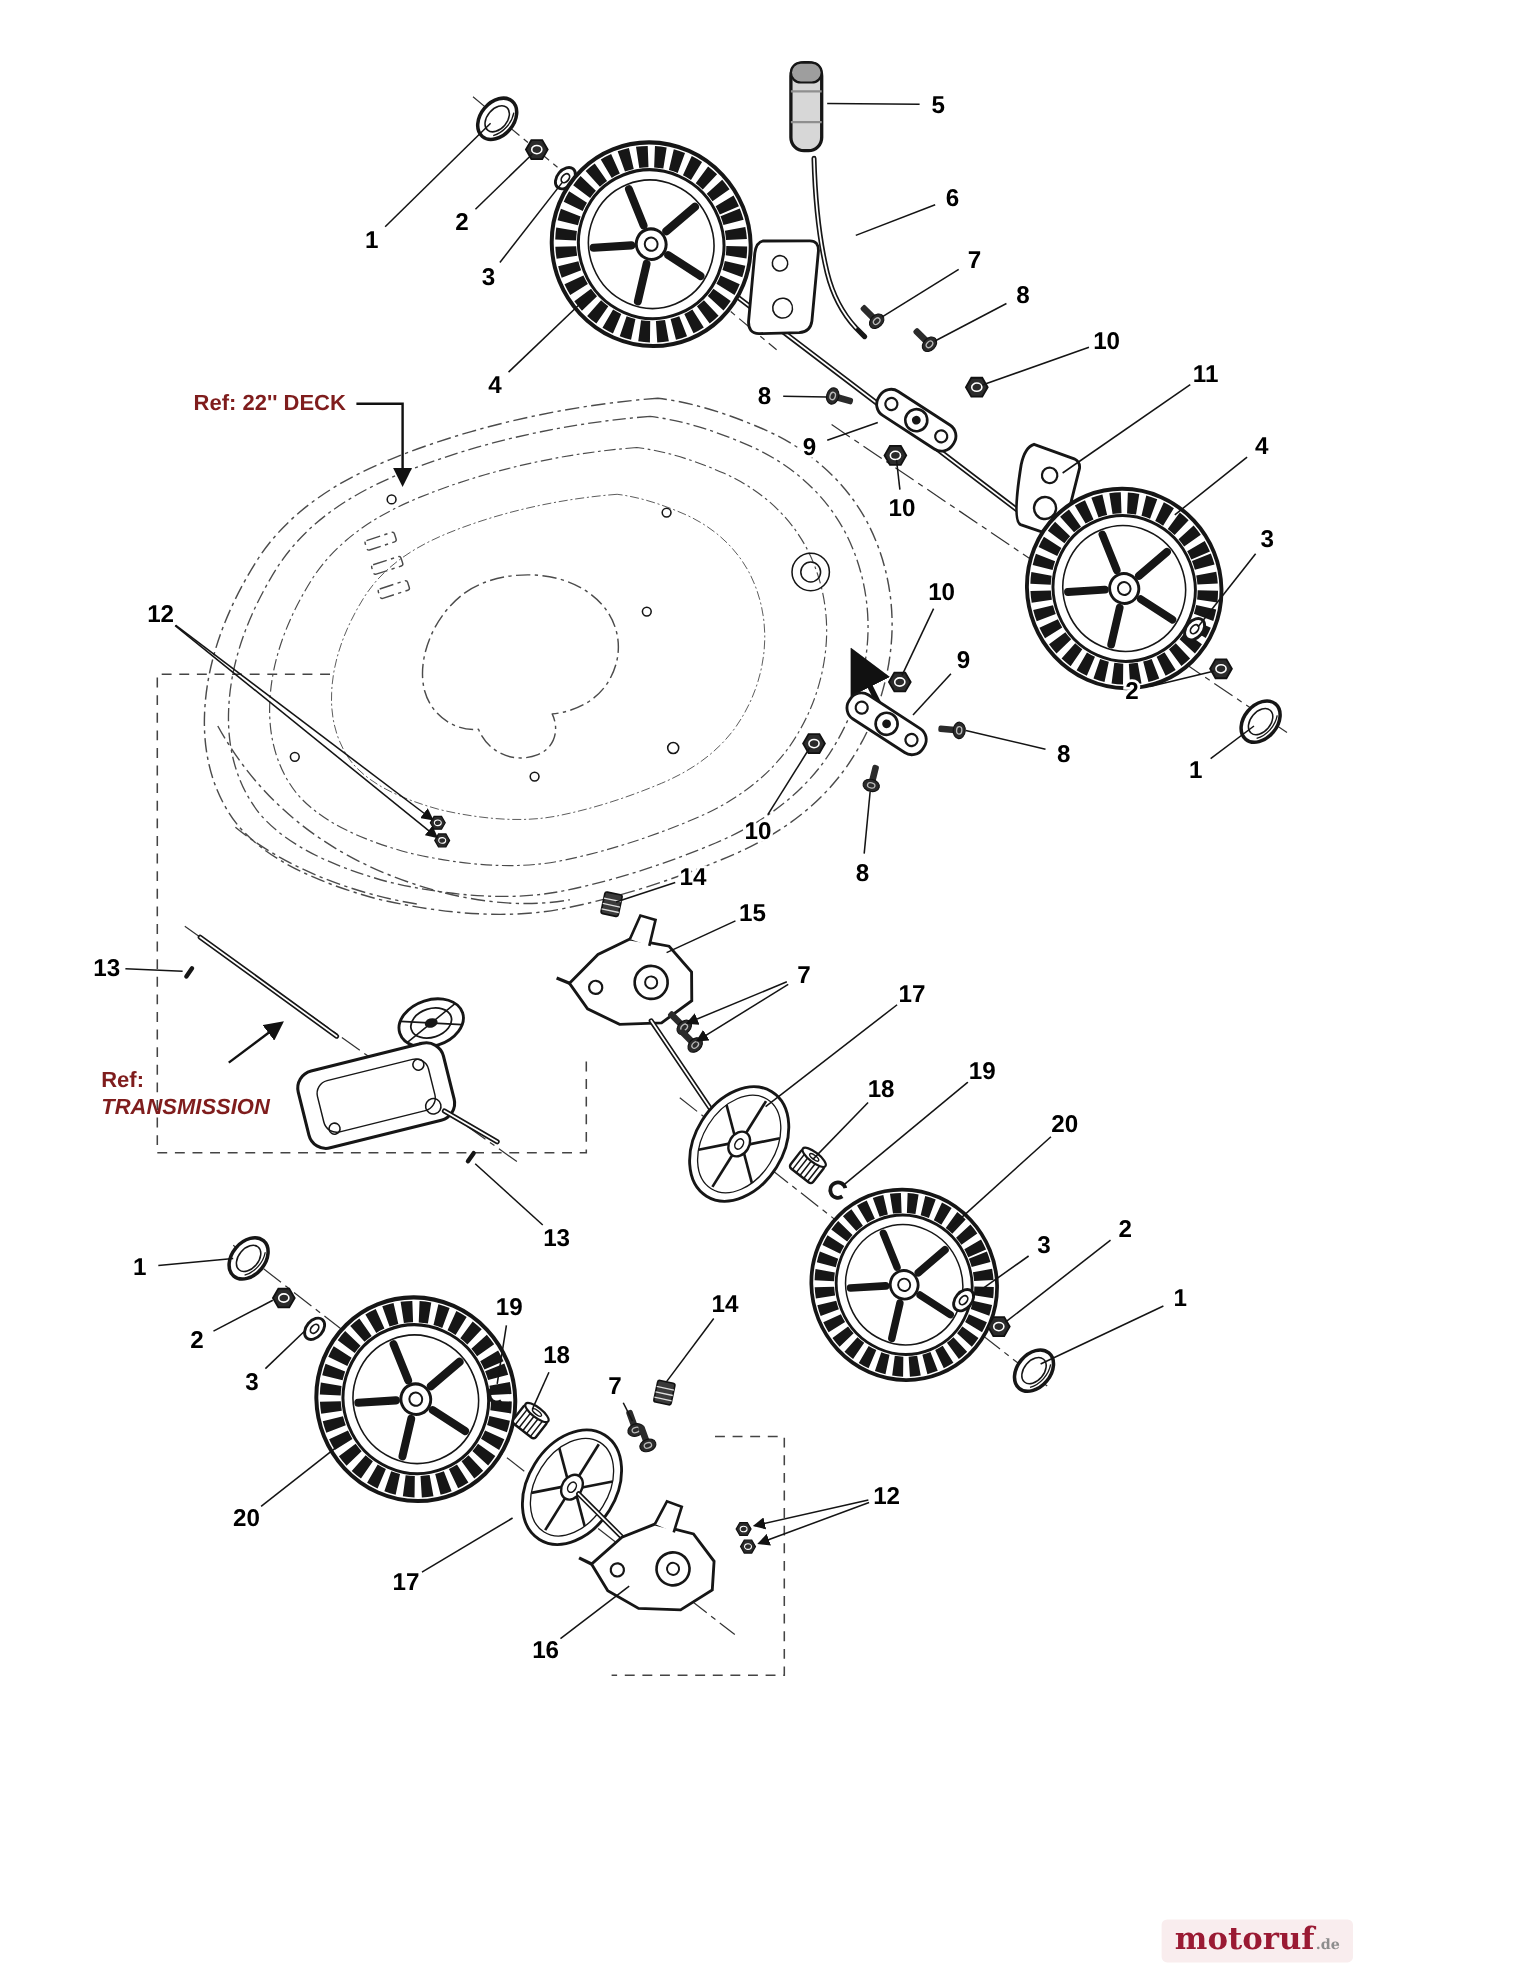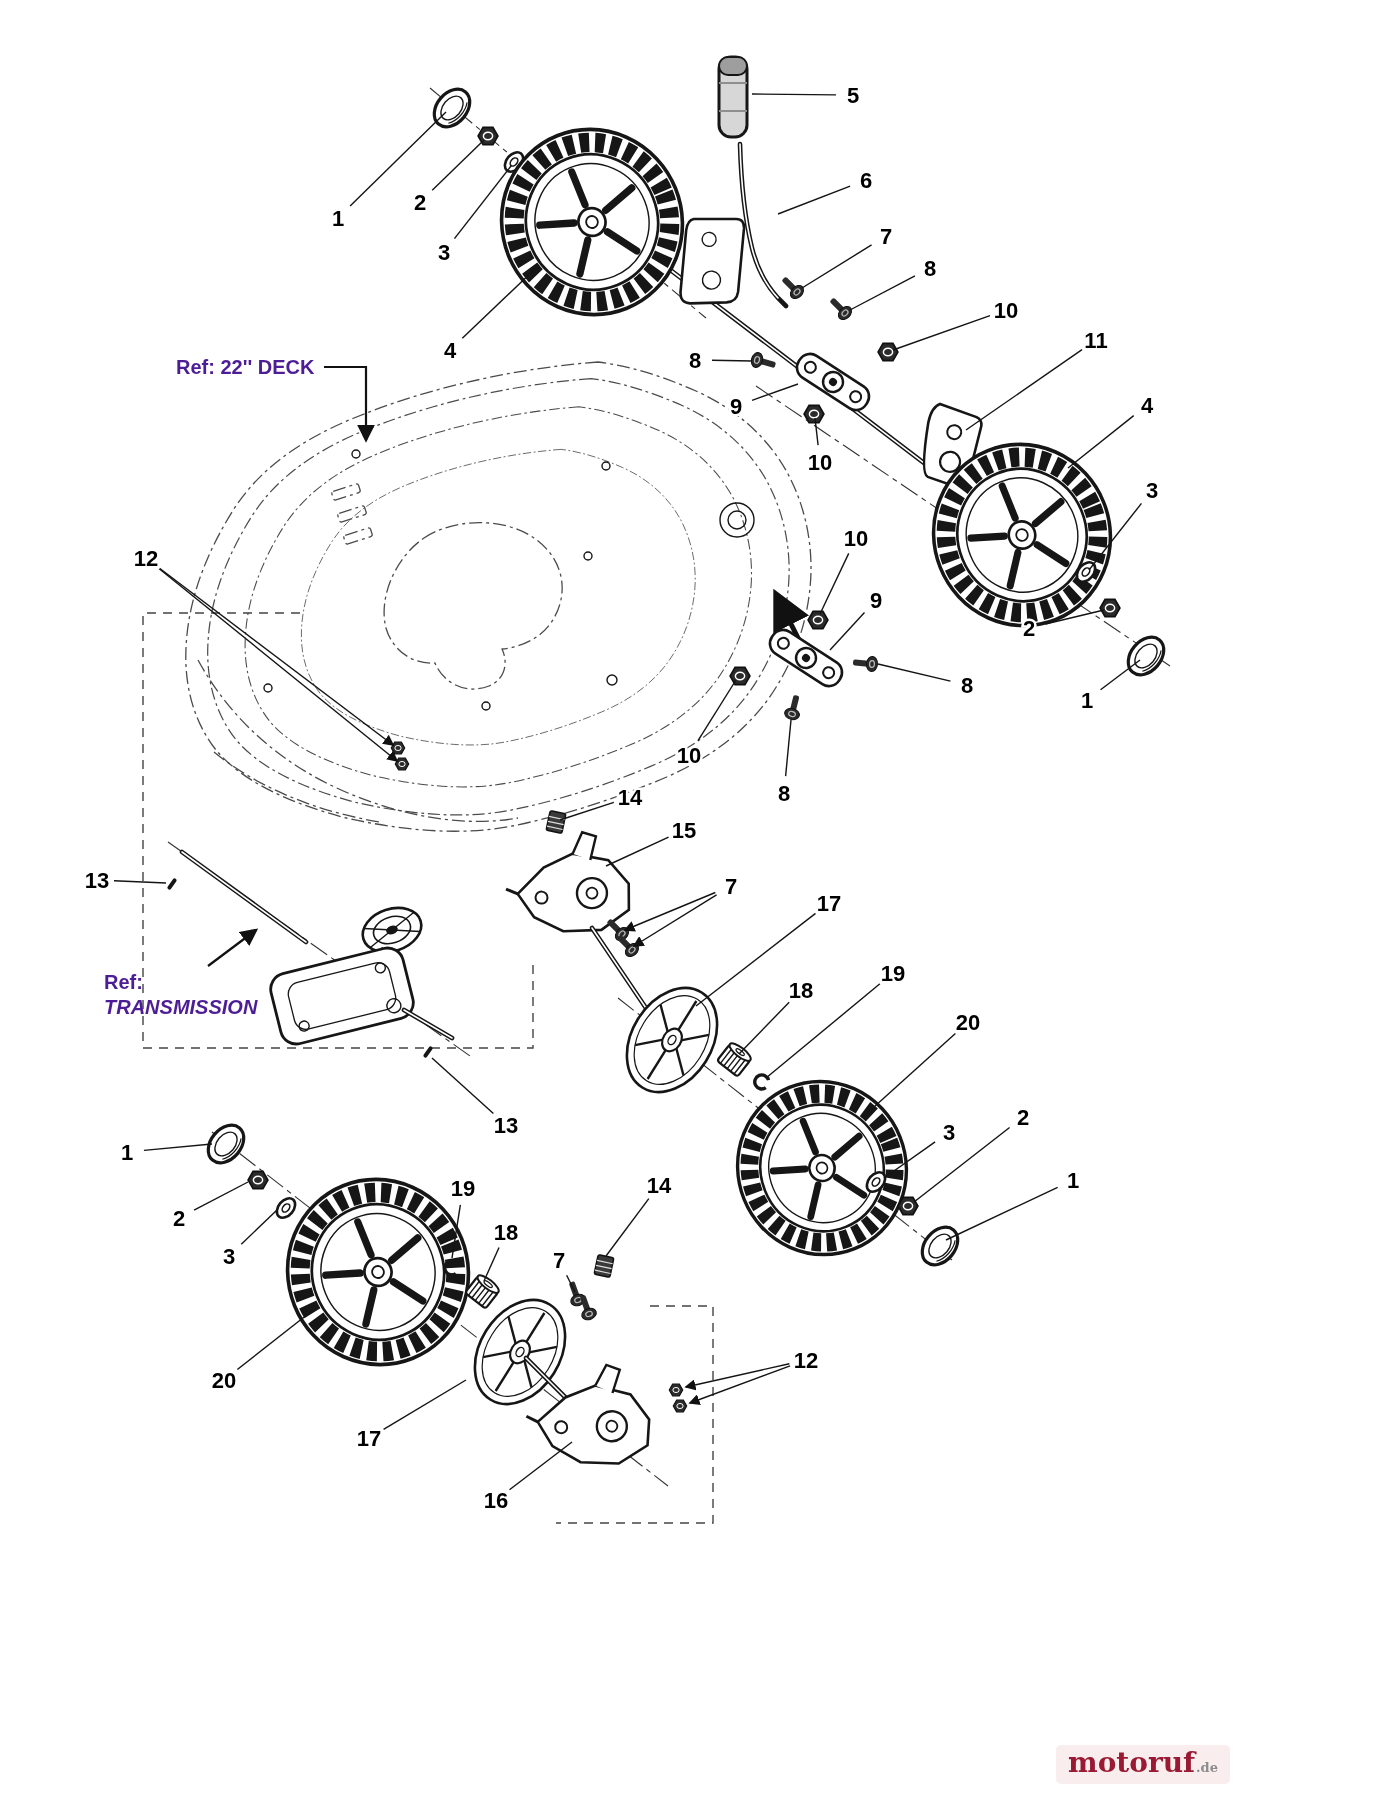--- a/index.html
+++ b/index.html
@@ -17,21 +17,21 @@
   .rod      { stroke:#161616; stroke-width:4.6; fill:none; stroke-linecap:round; }
   .rodcore  { stroke:#ffffff; stroke-width:1.6; fill:none; stroke-linecap:round; }
   .refarrow { stroke:#111; stroke-width:2.2; fill:none; }
   .bigarrow { stroke:#111; stroke-width:5;   fill:none; }
 
   .leader   { stroke:#141414; stroke-width:1.4; fill:none; }
   .callout  { font:bold 22px "Liberation Sans", sans-serif; fill:#000;
               text-anchor:middle; dominant-baseline:central;
               paint-order:stroke; stroke:#fff; stroke-width:5px; }
 
-  .ref-label { position:absolute; font-weight:bold; font-size:20px; line-height:25px; color:#4c1d95; }
+  .ref-label { position:absolute; font-weight:bold; font-size:20px; line-height:25px; color:#7f1d1d; }
   .watermark { position:absolute; left:1056px; top:1745px; font-family:"DejaVu Serif", serif;
                font-weight:bold; font-size:28px; background:#f9edee; padding:1px 12px 5px; border-radius:5px; }
   .watermark .tld { font-size:13px; margin-left:1px; }
 </style>
 </head>
 <body>
 
 <div class="stage">
 
   <svg id="art" width="1389" height="1800" viewBox="0 0 1389 1800" xmlns="http://www.w3.org/2000/svg">
@@ -400,21 +400,21 @@
         <text x="1023" y="1117" class="callout">2</text>
         <line x1="1057.6290713746957" y1="1187.2618560434507" x2="946" y2="1240" class="leader"></line>
         <text x="1073" y="1180" class="callout">1</text>
       </g>
   </svg>
 
   <div class="ref-label" style="left:176px; top:355px;">
     <span>Ref: 22'' DECK</span>
   </div>
 
-  <div class="ref-label" style="left:104px; top:970px;">
+  <div class="ref-label" style="left:92px; top:970px;">
     <span style="display:block;">Ref:</span>
     <span style="display:block;font-style:italic;">TRANSMISSION</span>
   </div>
 
   <div class="watermark" style="color: rgb(154, 26, 51);">
     <span>motoruf</span><span class="tld" style="color: rgb(141, 141, 141);">.de</span>
   </div>
 
 </div>
 

